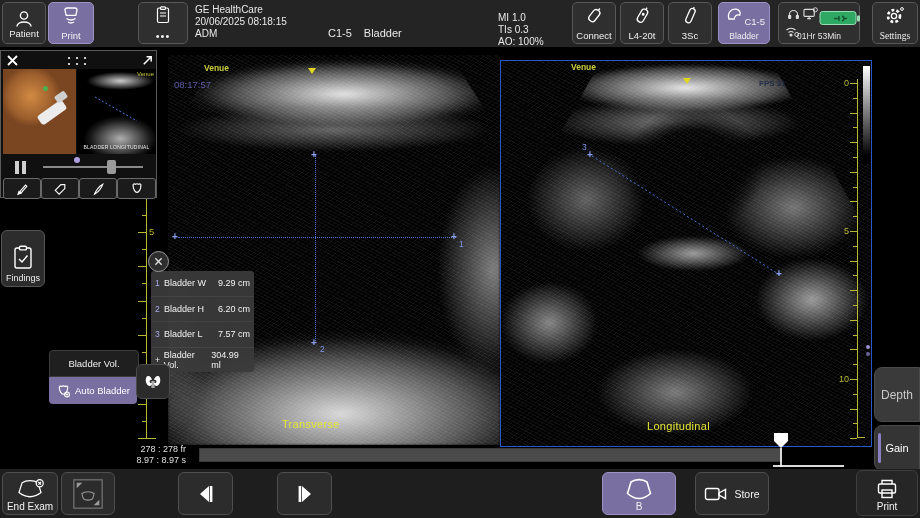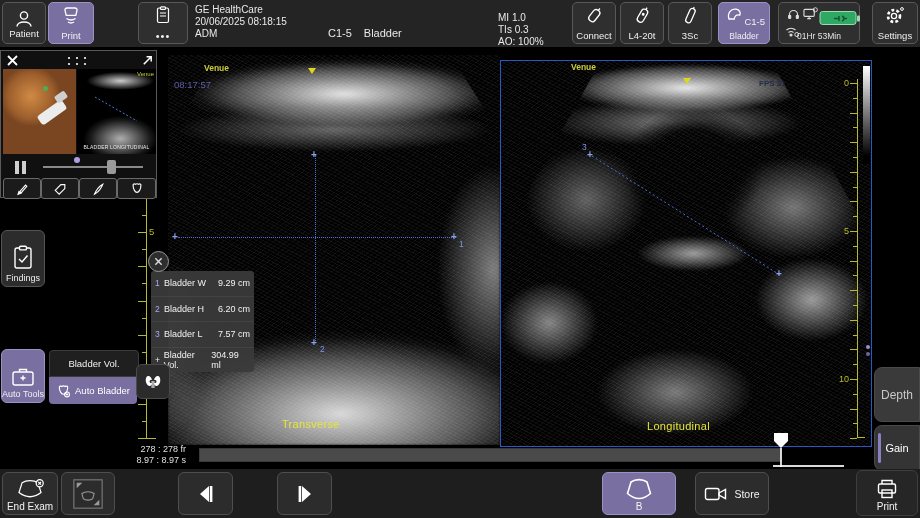--- a/index.html
+++ b/index.html
@@ -195,21 +195,21 @@
             <g stroke="#14532d" stroke-width="1.4" fill="none">
               <path d="M15 8.5 h5"></path>
               <path d="M20 6 v5"></path>
               <path d="M23 6.2 c2.5 0 2.5 4.6 0 4.6"></path>
               <path d="M25 8.5 h3"></path>
             </g>
           </svg>
       </span>
       <span class="lbl" style="position:absolute;left:0;right:0;bottom:2px;text-align:center;font-size:8.5px;color:#e5e5e5;">01Hr 53Min</span>
     </div>
-    <div class="tb-btn" style="left:872px;width:46px;">
+    <div class="tb-btn" style="left:872px;width:46px;font-family:Liberation Serif, serif;">
       <span>
           <svg width="20" height="20" viewBox="0 0 20 20" fill="none">
             <circle cx="9" cy="10" r="6" stroke="#fff" stroke-width="2.6" stroke-dasharray="2.8 2.2"></circle>
             <circle cx="9" cy="10" r="2.6" stroke="#fff" stroke-width="1.3"></circle>
             <circle cx="17" cy="3" r="1.4" stroke="#fff" stroke-width="1"></circle>
           </svg>
         </span>
       <span class="lbl">Settings</span>
     </div>
   </div>
@@ -384,30 +384,20 @@
             <ellipse cx="14" cy="7" rx="3.2" ry="5" transform="rotate(12 14 7)"></ellipse>
           </g>
           <circle cx="8.3" cy="7.5" r="1.7" fill="#2b2b2b"></circle>
           <circle cx="11.7" cy="7.5" r="1.7" fill="#2b2b2b"></circle>
           <rect x="8.6" y="7" width="1" height="7" fill="#fff"></rect>
           <rect x="10.4" y="7" width="1" height="7" fill="#fff"></rect>
         </svg>
       </span>
   </div>
 
-  <div class="panel-btn purple" style="left:1px;top:349px;width:44px;height:54px;border-color:#9c92c4;z-index:5;">
-    <span style="margin-bottom:2px;">
-        <svg width="24" height="21" viewBox="0 0 24 21" fill="none" stroke="#fff" stroke-width="1.4">
-          <rect x="2" y="6" width="20" height="13" rx="2"></rect>
-          <path d="M8.5 6 V3.5 h7 V6"></path>
-          <path d="M12 9.5 v5 M9.5 12 h5"></path>
-        </svg>
-      </span>
-    <span class="lbl">Auto Tools</span>
-  </div>
   <div class="abs" style="left:49px;top:350px;width:88px;height:25px;background:#1f1f1f;border:1px solid #3c3c3c;border-radius:4px 4px 0 0;display:flex;align-items:center;justify-content:center;z-index:5;cursor:pointer;">
     <span style="font-size:9.5px;color:#f0f0f0;">Bladder Vol.</span>
   </div>
   <div class="abs purple" style="left:49px;top:377px;width:88px;height:27px;background:#7a6fa1;border-radius:0 0 4px 4px;display:flex;align-items:center;justify-content:center;gap:4px;z-index:5;cursor:pointer;">
     <span>
         <svg width="15" height="14" viewBox="0 0 16 15" fill="none" stroke="#fff" stroke-width="1.2">
           <path d="M3.5 3.5 C3.5 2.3 5.2 1.8 6.2 2.7 C7.4 1.8 8.6 1.8 9.8 2.7 C10.8 1.8 12.5 2.3 12.5 3.5 C12.5 8 10 11 8 11 C6 11 3.5 8 3.5 3.5 Z"></path>
           <circle cx="11.8" cy="11.2" r="2.6"></circle>
           <path d="M11.8 10 v2.4 M10.6 11.2 h2.4"></path>
         </svg>

